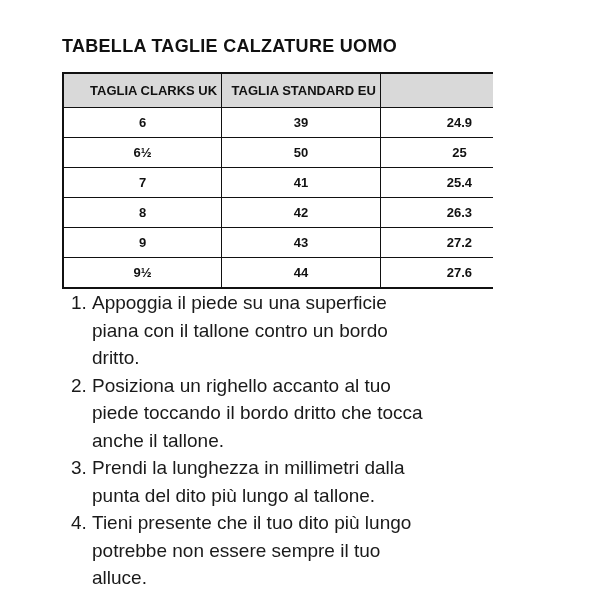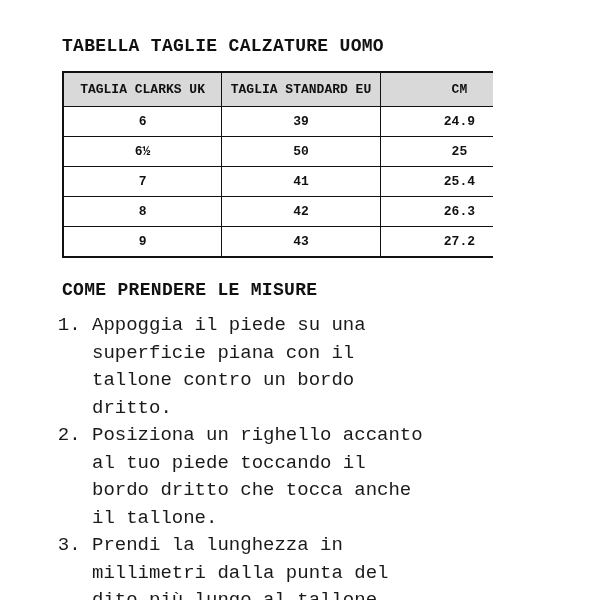--- a/index.html
+++ b/index.html
@@ -8,41 +8,40 @@
     height: 600px;
     background: #ffffff;
     font-family: "Liberation Sans", sans-serif;
     color: #111111;
   }
   .page {
     width: 493px;
     height: 600px;
     padding: 36px 60px 16px 62px;
     overflow: hidden;
-    font-family: Liberation Mono, monospace;
   }
   .page-title {
     font-size: 18px;
     font-weight: bold;
     letter-spacing: 0.3px;
     margin-bottom: 15px;
     color: #111111;
   }
   table.size-table {
     width: 478px;
     border-collapse: collapse;
     border: 2px solid #111111;
     table-layout: fixed;
   }
   table.size-table th {
     background: #d9d9d9;
     border: 1px solid #111111;
     font-size: 13px;
     font-weight: bold;
-    text-align: center;
+    text-align: right;
     padding: 9px 4px;
     width: 33.33%;
   }
   table.size-table td {
     border: 1px solid #111111;
     font-size: 13px;
     font-weight: bold;
     text-align: center;
     padding: 7px 4px;
     height: 29px;
@@ -101,24 +100,28 @@
       <tr>
         <td>8</td>
         <td>42</td>
         <td>26.3</td>
       </tr>
       <tr>
         <td>9</td>
         <td>43</td>
         <td>27.2</td>
       </tr>
+      <tr>
+        <td>9½</td>
+        <td>44</td>
+        <td>27.6</td>
+      </tr>
     </tbody>
   </table>
 
-  <h2 class="section-heading">COME PRENDERE LE MISURE</h2>
 
   <ol class="instruction-list">
     <li>Appoggia il piede su una superficie piana con il tallone contro un bordo dritto.</li>
     <li>Posiziona un righello accanto al tuo piede toccando il bordo dritto che tocca anche il tallone.</li>
     <li>Prendi la lunghezza in millimetri dalla punta del dito più lungo al tallone.</li>
     <li>Tieni presente che il tuo dito più lungo potrebbe non essere sempre il tuo alluce.</li>
   </ol>
 
 </div>
 

